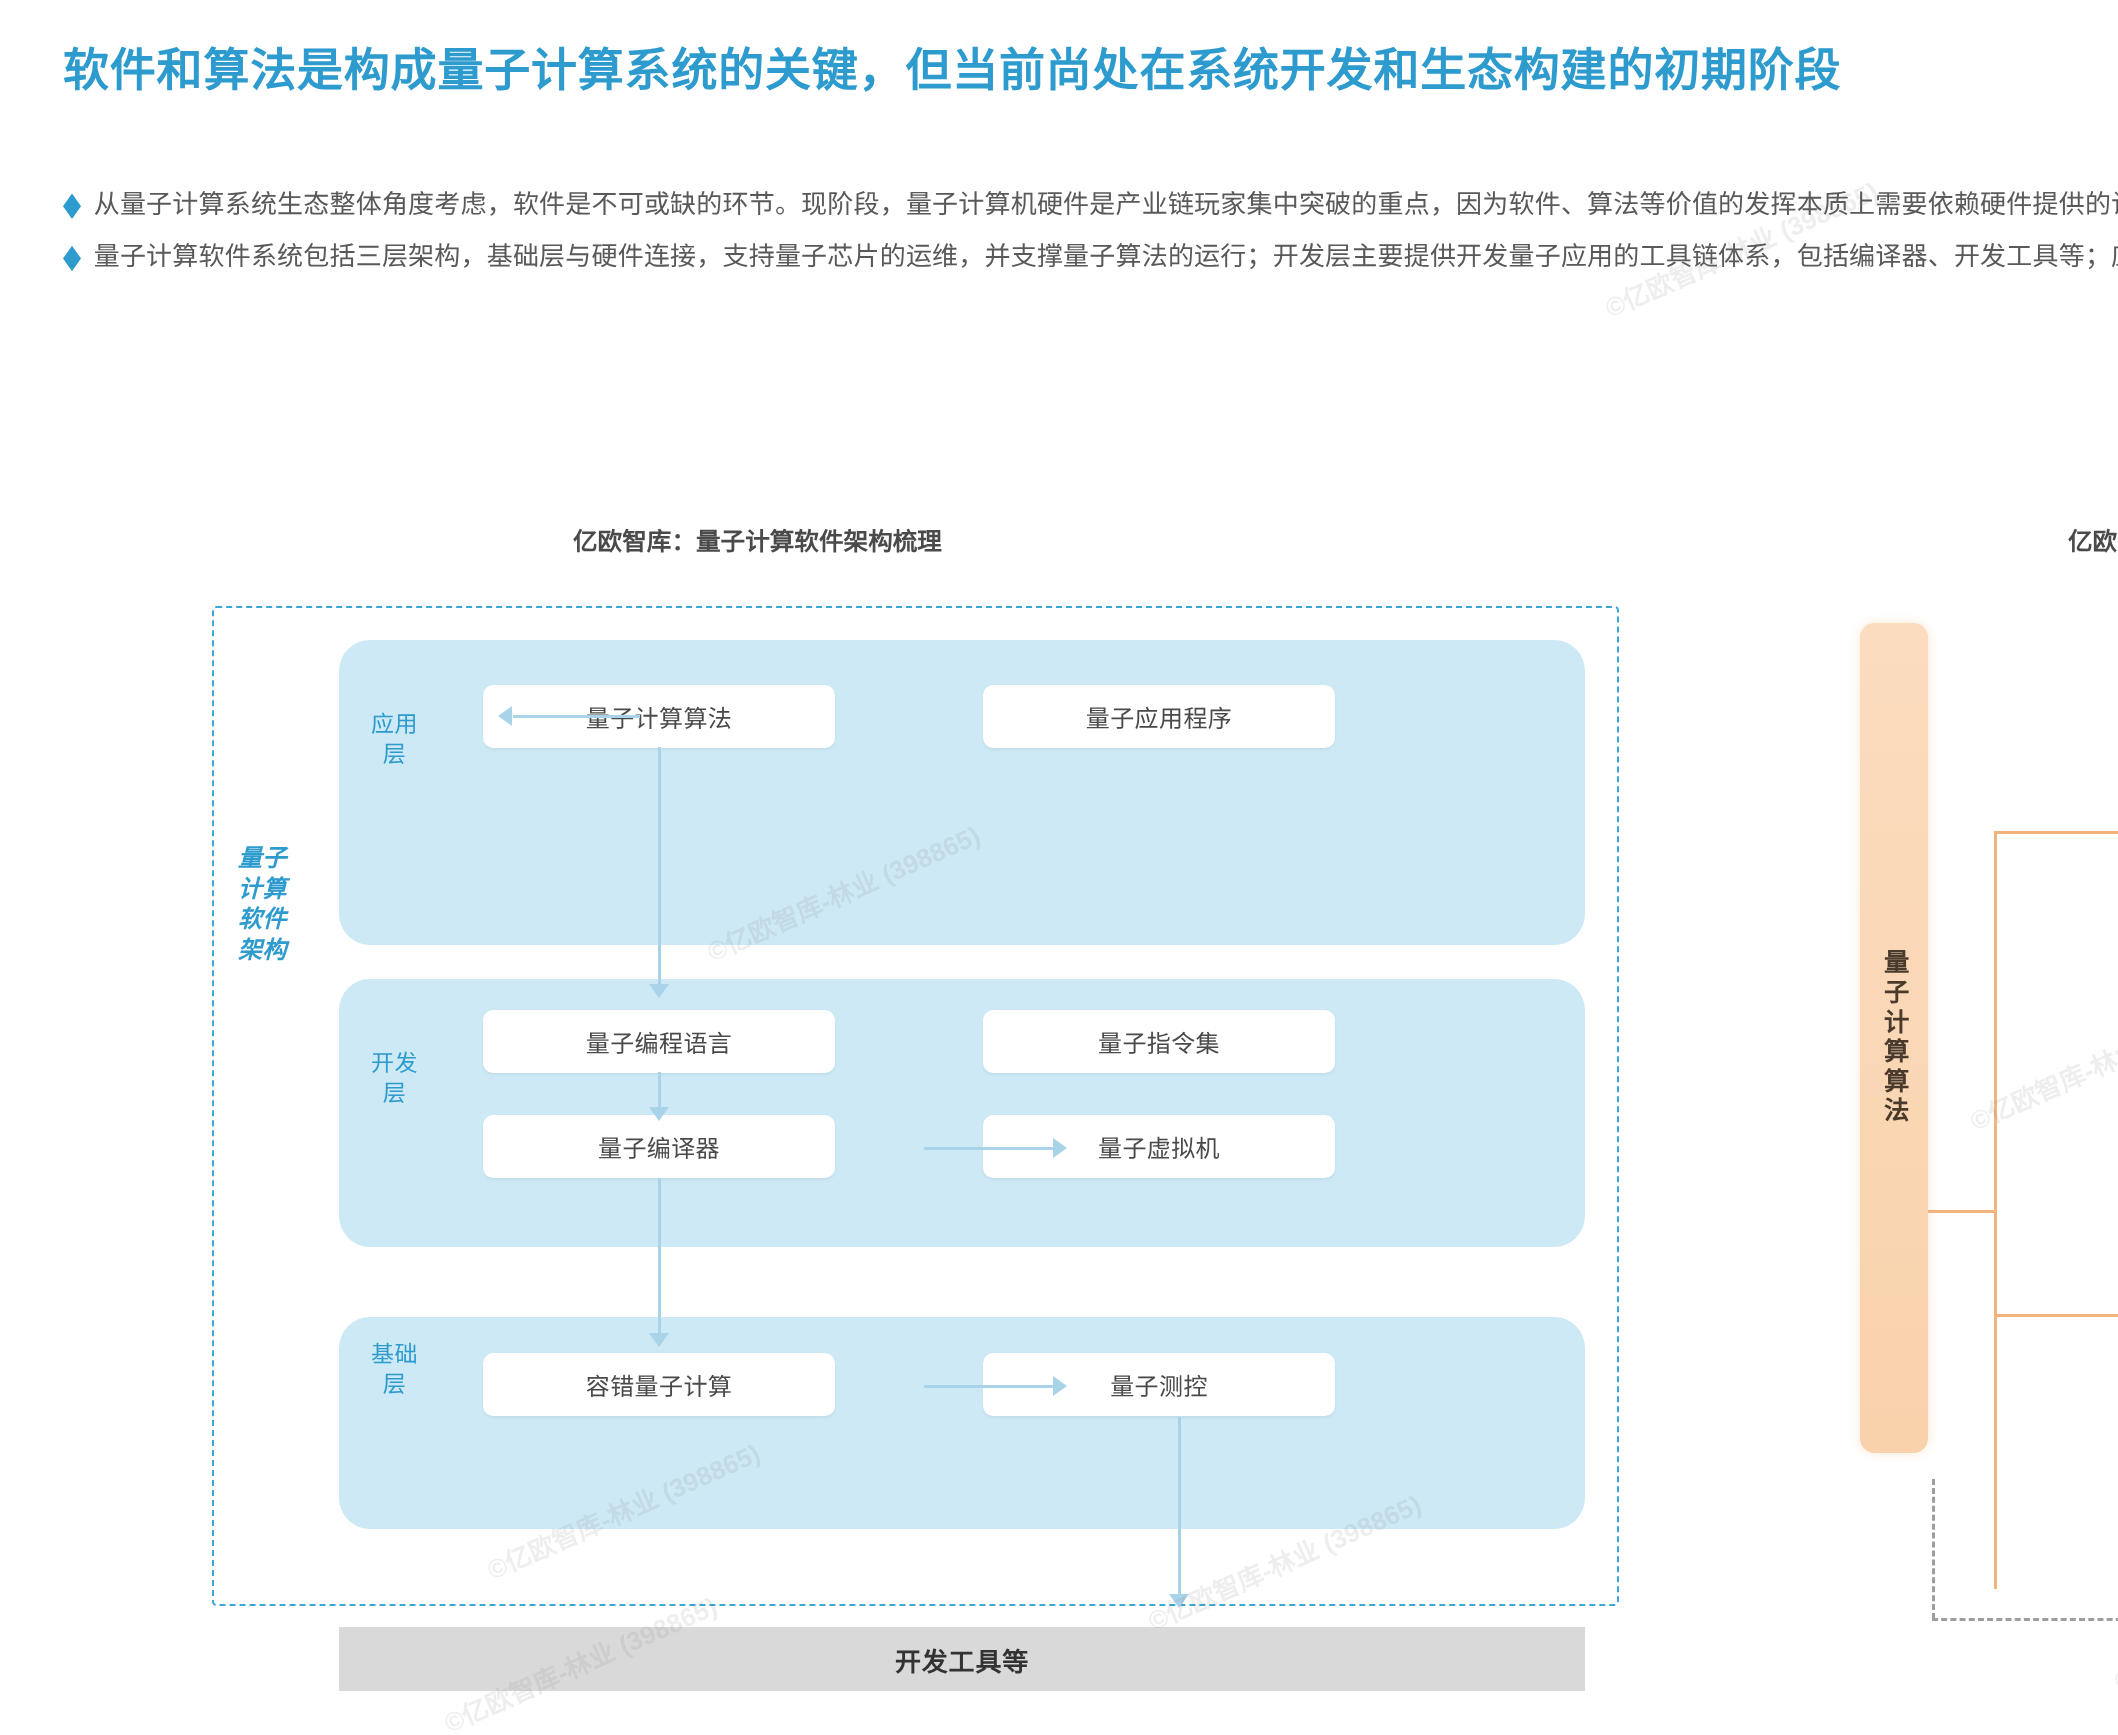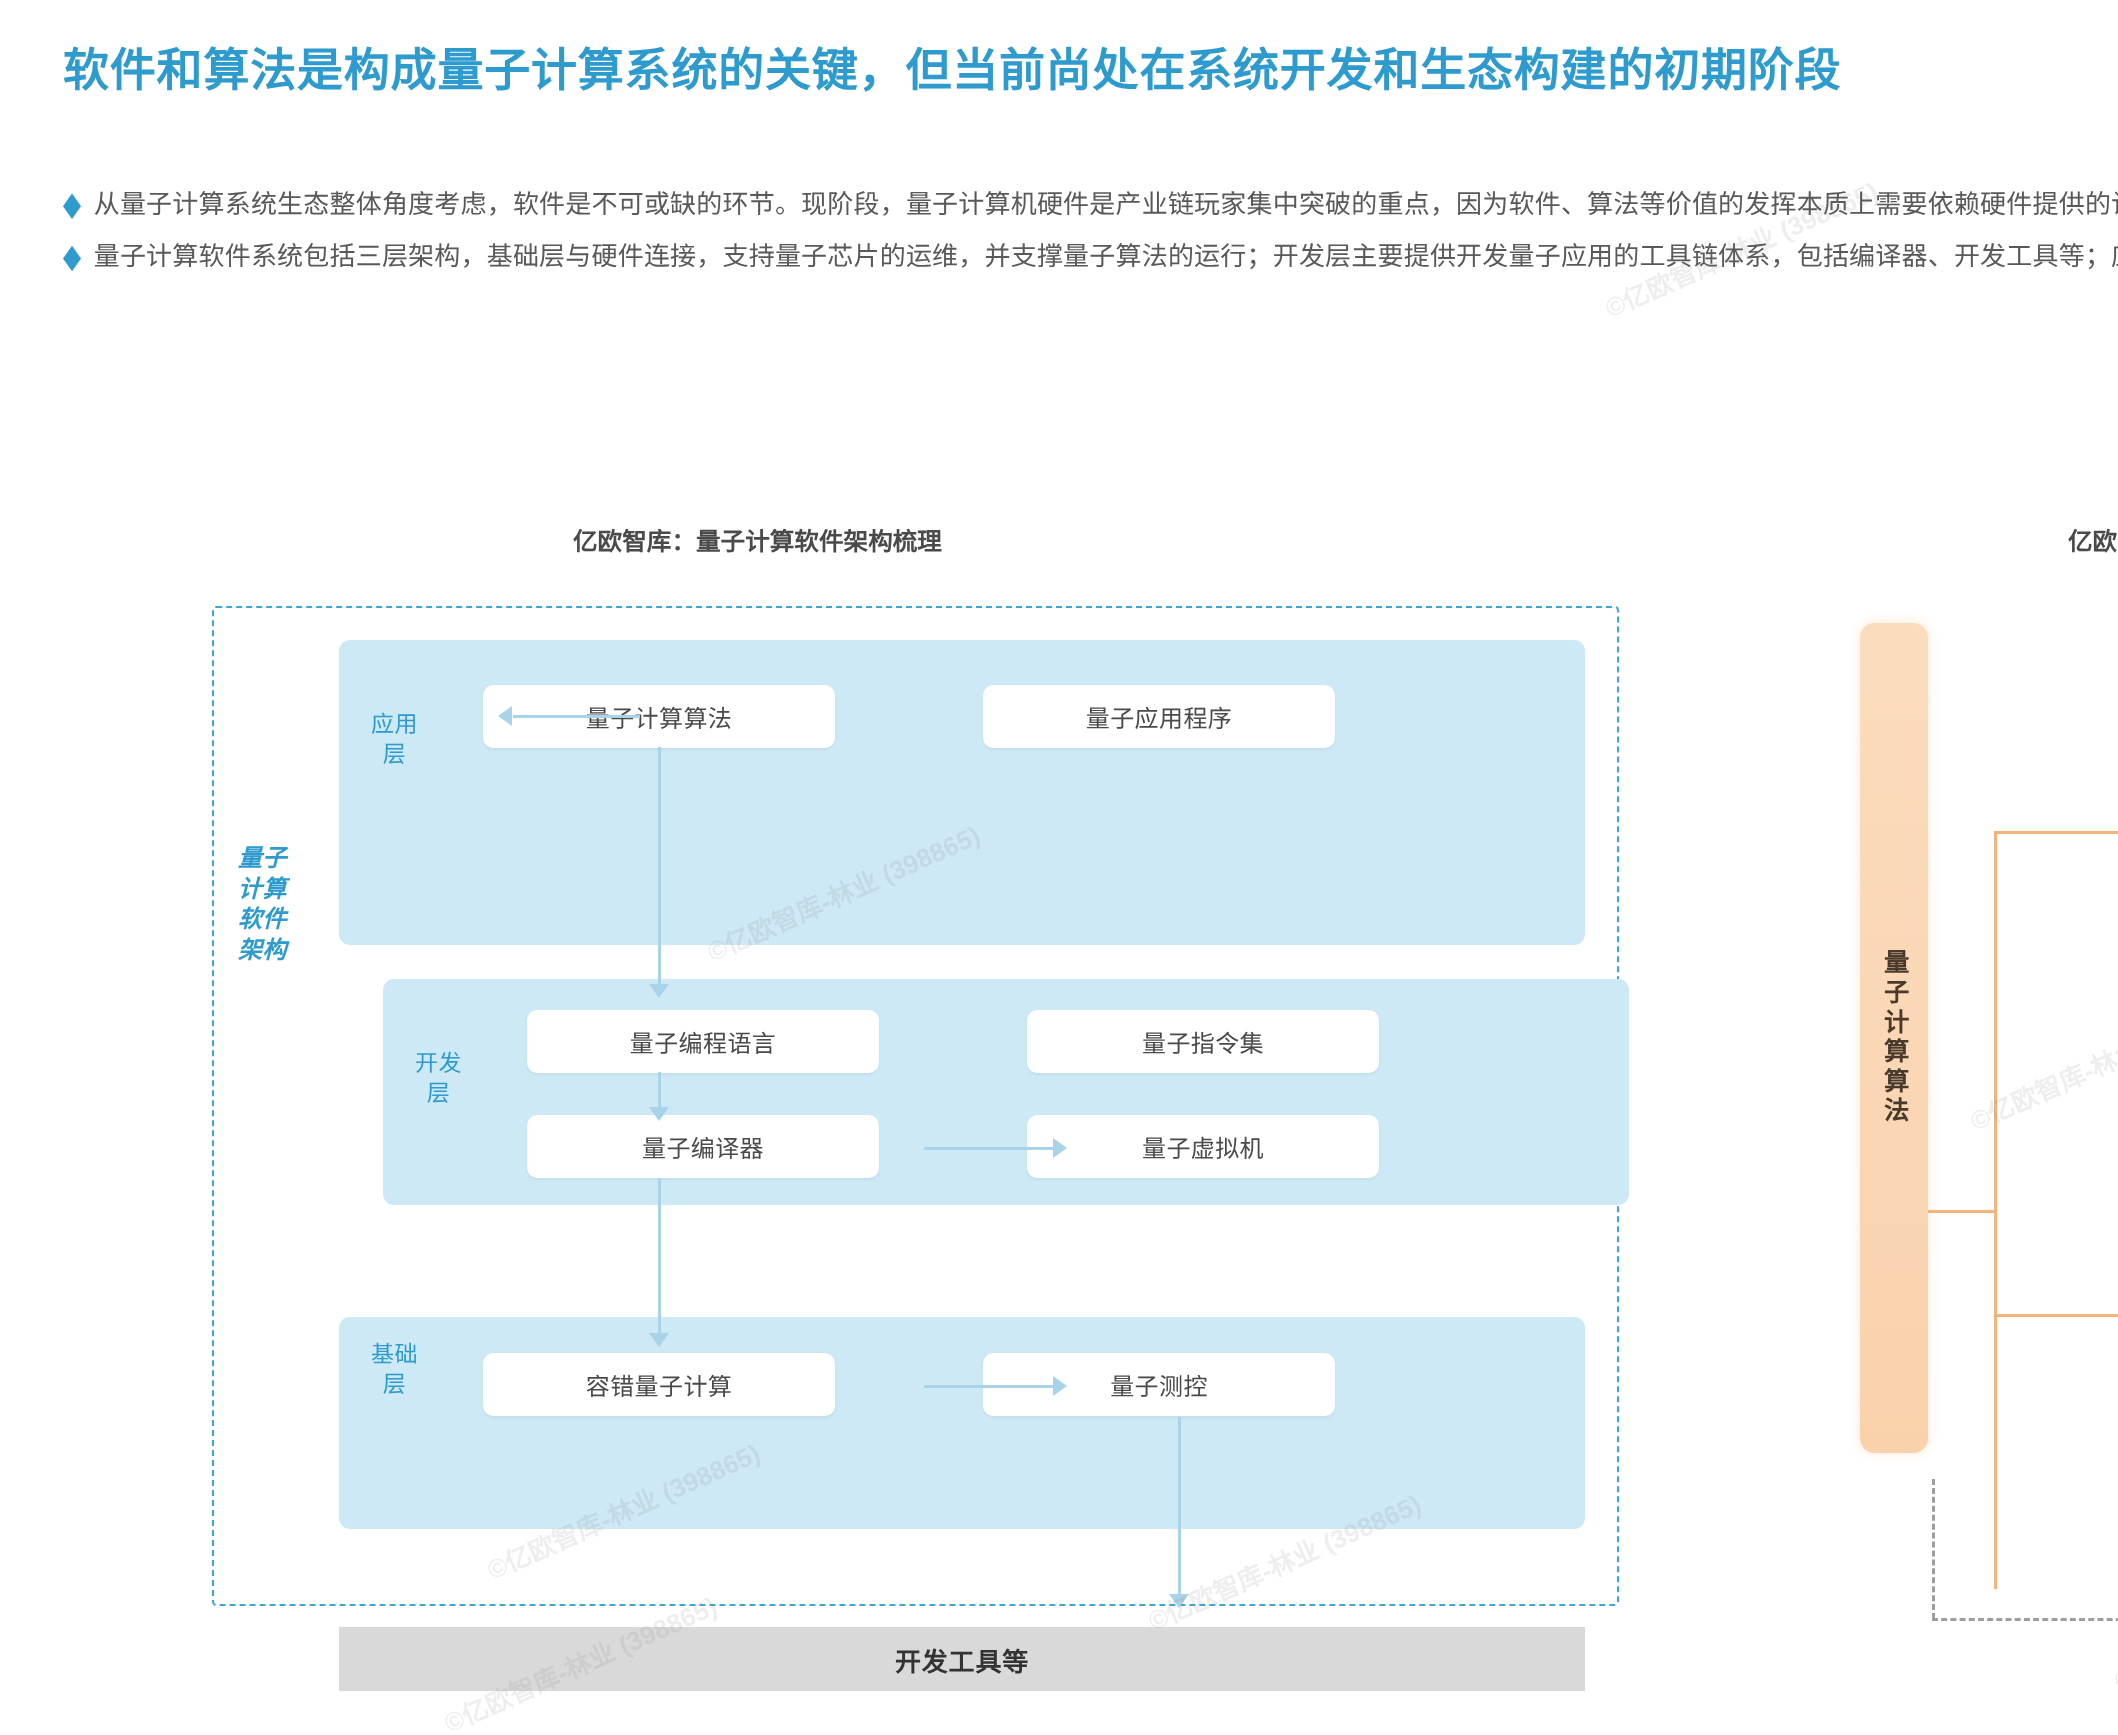--- a/index.html
+++ b/index.html
@@ -86,25 +86,25 @@
     line-height: 1.28;
     text-align: center;
     letter-spacing: 0.4px;
   }
 
   .layer {
     position: absolute;
     left: 339px;
     width: 1246px;
     background: #CDE9F6;
-    border-radius: 11px;
+    border-radius: 31px;
     box-sizing: border-box;
   }
   #layer-app { top: 640px; height: 305px; }
-  #layer-dev { top: 979px; height: 226px; margin-left: 44px; }
+  #layer-dev { top: 979px; height: 268px; }
   #layer-base{ top: 1317px; height: 212px; }
 
   .layer-name {
     position: absolute;
     left: 32px;
     width: 47px;
     font-size: 23px;
     color: #2E9BCE;
     line-height: 1.3;
     text-align: center;

